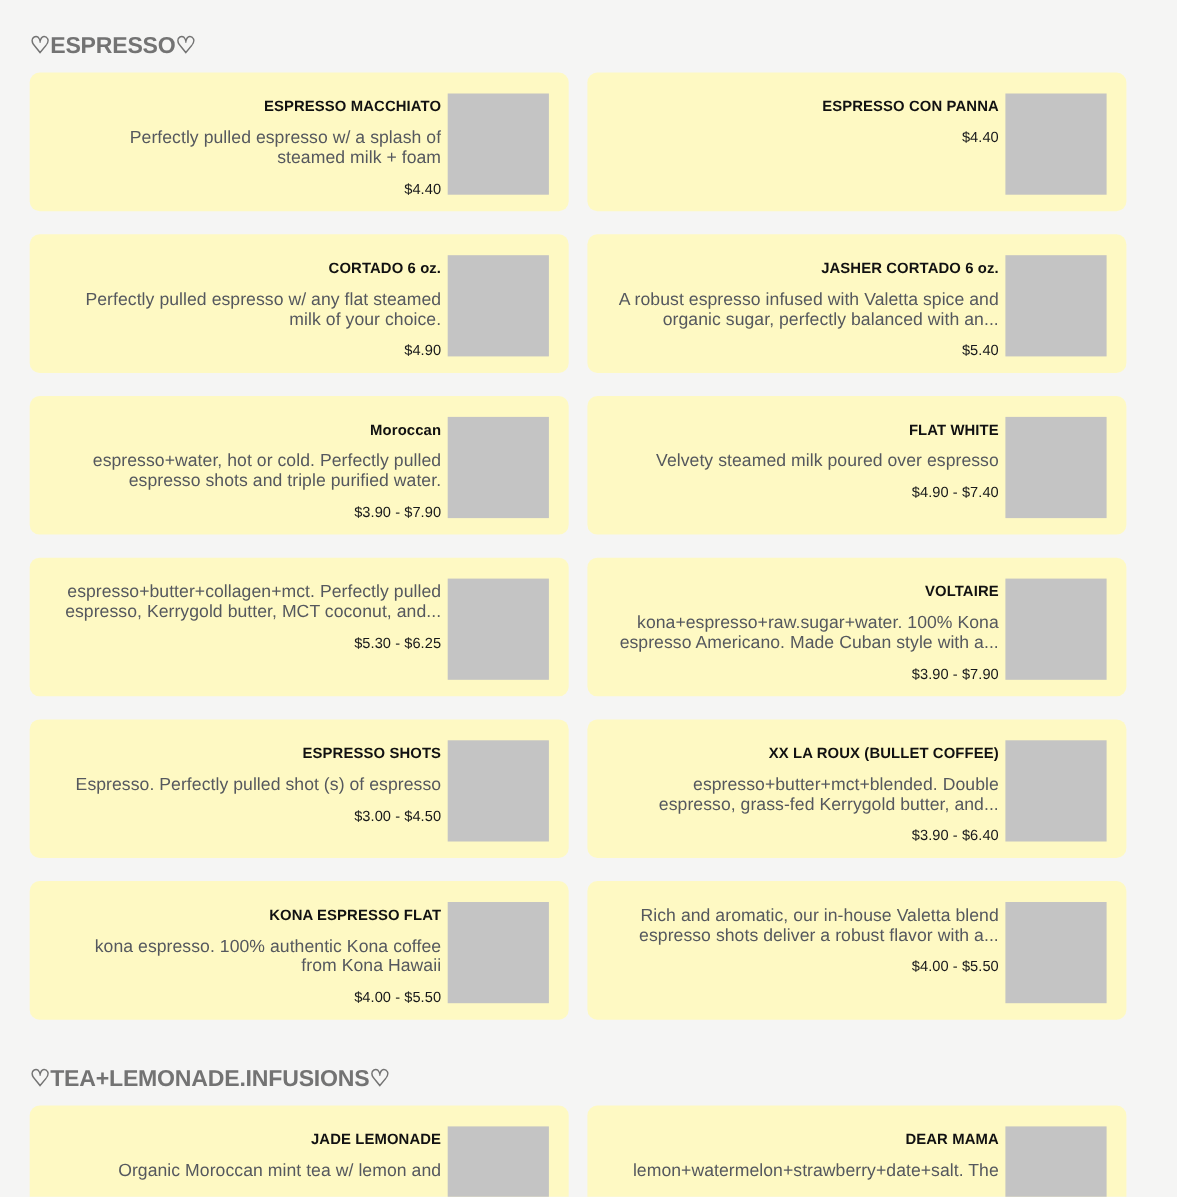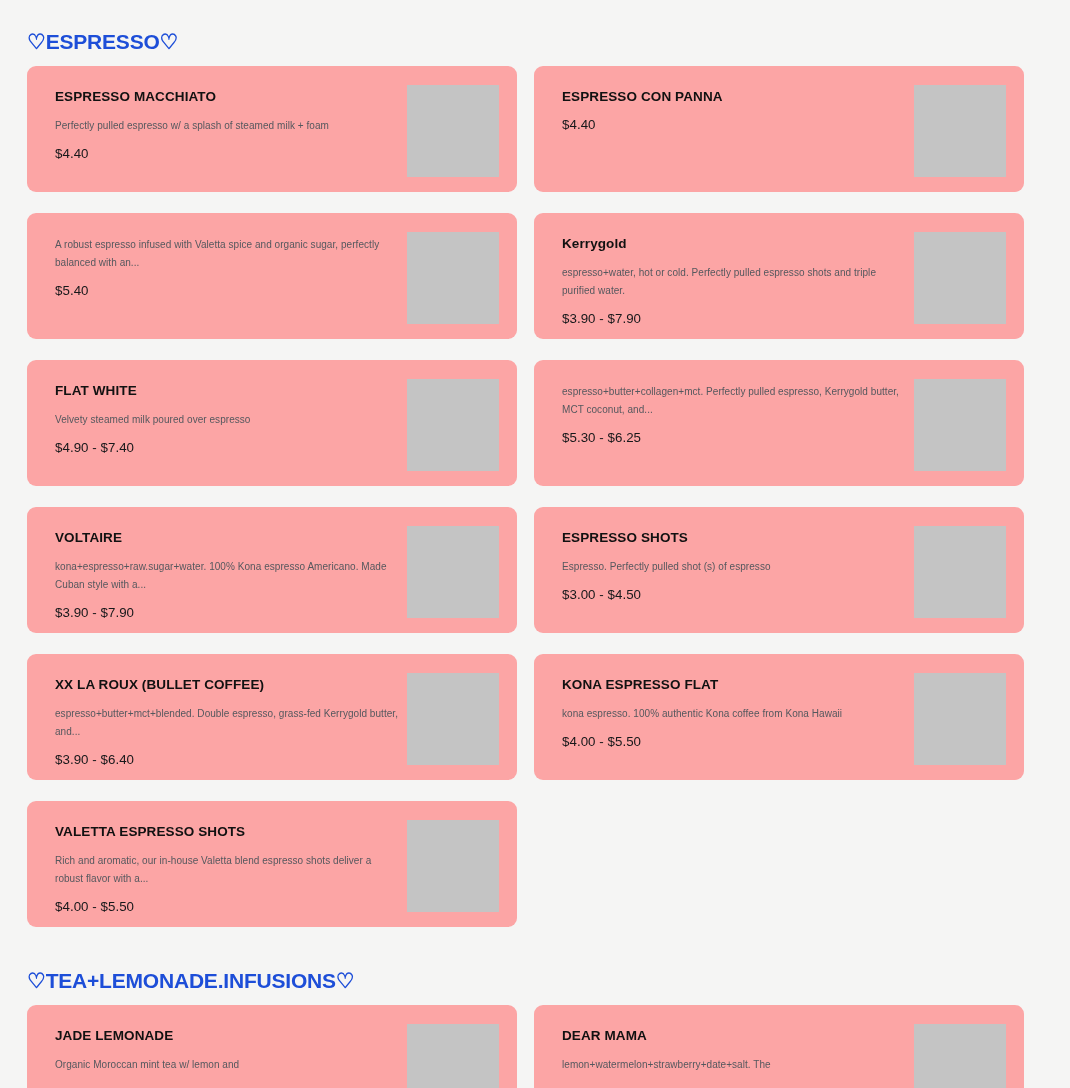--- a/index.html
+++ b/index.html
@@ -18,70 +18,71 @@
     background: #f5f5f4;
     padding: 0 23px 0 27px;
     position: relative;
   }
 
   
   .section-heading {
     font-size: 21px;
     font-weight: 700;
     letter-spacing: -0.2px;
-    color: #1d4ed8;
+    color: #737373;
     line-height: 1;
     padding-top: 31px;
     padding-bottom: 14px;
     white-space: nowrap;
   }
   .section-heading.second {
     padding-top: 43px;
   }
 
   
   .menu-grid {
     display: grid;
     grid-template-columns: 490px 490px;
     column-gap: 17px;
     row-gap: 21px;
   }
 
   
   .menu-card {
-    background: #fca5a5;
+    background: #fef9c3;
     border-radius: 9px;
     height: 126px;
     padding: 17px 18px 0 28px;
     display: flex;
     align-items: flex-start;
     justify-content: space-between;
     overflow: hidden;
     cursor: pointer;
+    text-align: right;
   }
 
   .card-text {
     width: 346px;
     padding-top: 6px;
     flex: 0 0 auto;
   }
 
   .item-title {
     font-size: 13.5px;
     font-weight: 700;
     color: #111111;
     letter-spacing: 0.1px;
     line-height: 1.2;
     margin-bottom: 12px;
     white-space: nowrap;
     overflow: hidden;
   }
 
   .item-desc {
-    font-size: 10px;
+    font-size: 16px;
     color: #55585e;
     line-height: 18px;
     letter-spacing: 0.05px;
     max-height: 36px;
     overflow: hidden;
     margin-bottom: 11px;
   }
 
   .item-price {
     font-size: 13.3px;
@@ -115,28 +116,37 @@
         </div>
         <div class="menu-card">
           <div class="card-text">
             <div class="item-title">ESPRESSO CON PANNA</div>
             <div class="item-price">$4.40</div>
           </div>
           <div class="item-thumb"></div>
         </div>
         <div class="menu-card">
           <div class="card-text">
+            <div class="item-title">CORTADO 6 oz.</div>
+            <div class="item-desc">Perfectly pulled espresso w/ any flat steamed milk of your choice.</div>
+            <div class="item-price">$4.90</div>
+          </div>
+          <div class="item-thumb"></div>
+        </div>
+        <div class="menu-card">
+          <div class="card-text">
+            <div class="item-title">JASHER CORTADO 6 oz.</div>
             <div class="item-desc">A robust espresso infused with Valetta spice and organic sugar, perfectly balanced with an...</div>
             <div class="item-price">$5.40</div>
           </div>
           <div class="item-thumb"></div>
         </div>
         <div class="menu-card">
           <div class="card-text">
-            <div class="item-title">Kerrygold</div>
+            <div class="item-title">Moroccan</div>
             <div class="item-desc">espresso+water, hot or cold. Perfectly pulled espresso shots and triple purified water.</div>
             <div class="item-price">$3.90 - $7.90</div>
           </div>
           <div class="item-thumb"></div>
         </div>
         <div class="menu-card">
           <div class="card-text">
             <div class="item-title">FLAT WHITE</div>
             <div class="item-desc">Velvety steamed milk poured over espresso</div>
             <div class="item-price">$4.90 - $7.40</div>
@@ -177,21 +187,20 @@
         <div class="menu-card">
           <div class="card-text">
             <div class="item-title">KONA ESPRESSO FLAT</div>
             <div class="item-desc">kona espresso. 100% authentic Kona coffee from Kona Hawaii</div>
             <div class="item-price">$4.00 - $5.50</div>
           </div>
           <div class="item-thumb"></div>
         </div>
         <div class="menu-card">
           <div class="card-text">
-            <div class="item-title">VALETTA ESPRESSO SHOTS</div>
             <div class="item-desc">Rich and aromatic, our in-house Valetta blend espresso shots deliver a robust flavor with a...</div>
             <div class="item-price">$4.00 - $5.50</div>
           </div>
           <div class="item-thumb"></div>
         </div>
       </div>
       <div class="section-heading second">♡TEA+LEMONADE.INFUSIONS♡</div>
       <div class="menu-grid">
         <div class="menu-card">
           <div class="card-text">

